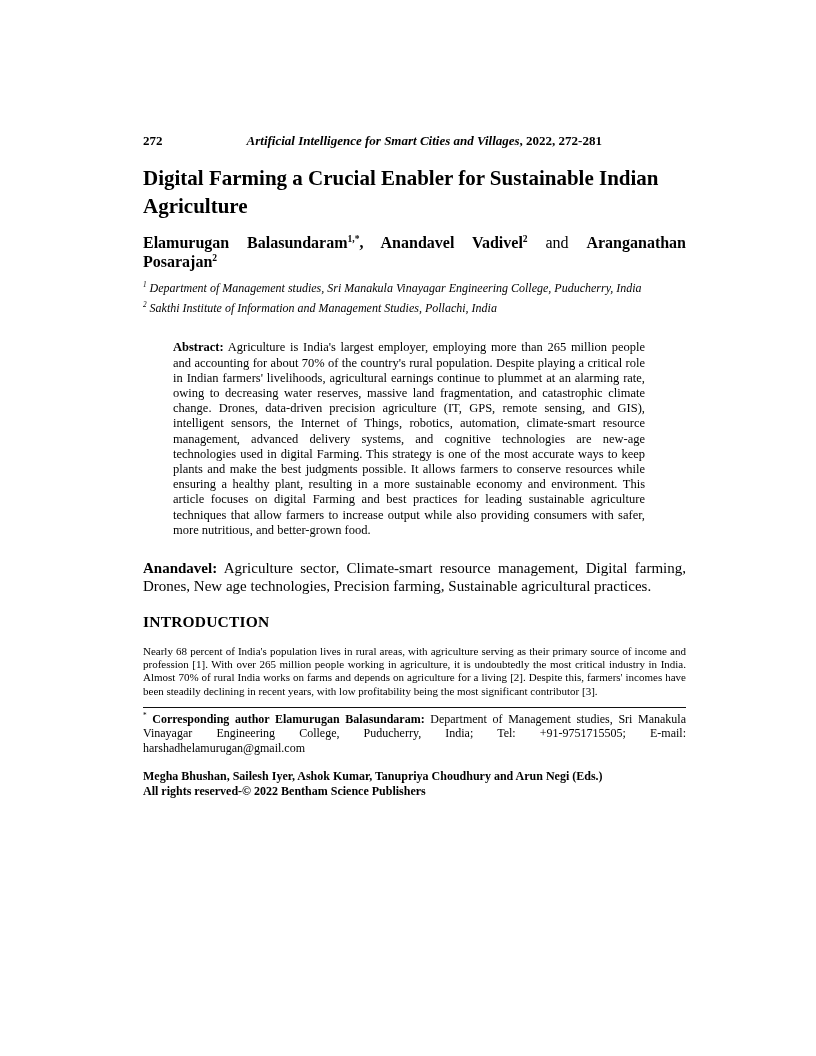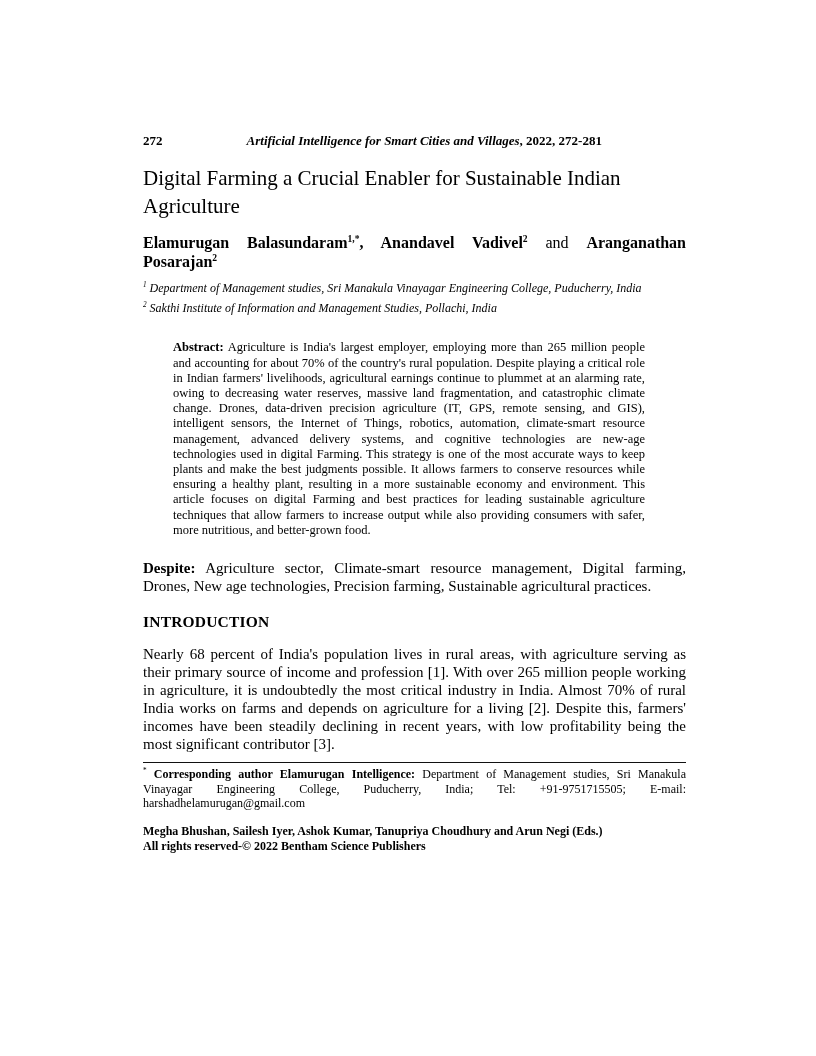--- a/index.html
+++ b/index.html
@@ -15,42 +15,42 @@
   .running-head .pagenum { flex:0 0 auto; }
   .running-head .rh-center { flex:1 1 auto; text-align:center; }
   .running-head .rh-title { font-style:italic; }
 
   .chapter-row { margin-top:11px; border-bottom:2.5px solid #111; text-align:right; }
   .chapter-badge {
     display:inline-block; background:#e4e4e4; font-weight:bold; font-size:23px;
     letter-spacing:0.5px; padding:1px 9px 2px 9px; position:relative; bottom:-2px;
   }
 
-  .article-title { font-size:21px; font-weight:normal; line-height:1.32; margin-top:16px; }
+  .article-title { font-size:21px; font-weight:bold; line-height:1.32; margin-top:16px; }
 
   .authors {
     margin-top:14px; font-size:16px; font-weight:bold; line-height:1.18;
     text-align:justify;
   }
   .authors .plain { font-weight:normal; }
 
   .affiliations { margin-top:9px; font-size:12px; font-style:italic; line-height:1.22; }
   .affiliations p { margin-top:5px; text-align:justify; }
 
   .abstract {
     margin:25px 41px 0 30px; font-size:12.5px; line-height:1.216;
     text-align:justify;
   }
   .abstract .label { font-weight:bold; }
 
   .keywords { margin-top:21px; font-size:15px; line-height:1.24; text-align:justify; }
   .keywords .label { font-weight:bold; }
 
   .intro-heading { margin-top:17px; font-size:15.5px; font-weight:bold; letter-spacing:0.2px; }
-  .intro-para { margin-top:14px; font-size:15px; line-height:1.2; text-align:justify; }
+  .intro-para { margin-top:14px; font-size:11px; line-height:1.2; text-align:justify; }
 
   .footnote {
     margin-top:9px; border-top:1.5px solid #111; padding-top:4px;
     font-size:12px; line-height:1.22; text-align:justify;
   }
   .footnote .fn-bold { font-weight:bold; }
 
   .imprint { margin-top:13px; text-align:left; font-size:12px; font-weight:bold; line-height:1.25; }
 </style>
 </head>
@@ -69,27 +69,27 @@
   <p class="authors"><span>Elamurugan Balasundaram</span><sup>1,*</sup><span>, </span><span>Anandavel Vadivel</span><sup>2</sup><span class="plain"> and </span><span>Aranganathan Posarajan</span><sup>2</sup></p>
 
   <div class="affiliations">
     <p><sup>1</sup><span> Department of Management studies, Sri Manakula Vinayagar Engineering College, Puducherry, India</span></p>
     <p><sup>2</sup><span> Sakthi Institute of Information and Management Studies, Pollachi, India</span></p>
   </div>
 
   <p class="abstract"><span class="label">Abstract:</span>
     <span>Agriculture is India's largest employer, employing more than 265 million people and accounting for about 70% of the country's rural population. Despite playing a critical role in Indian farmers' livelihoods, agricultural earnings continue to plummet at an alarming rate, owing to decreasing water reserves, massive land fragmentation, and catastrophic climate change. Drones, data-driven precision agriculture (IT, GPS, remote sensing, and GIS), intelligent sensors, the Internet of Things, robotics, automation, climate-smart resource management, advanced delivery systems, and cognitive technologies are new-age technologies used in digital Farming. This strategy is one of the most accurate ways to keep plants and make the best judgments possible. It allows farmers to conserve resources while ensuring a healthy plant, resulting in a more sustainable economy and environment. This article focuses on digital Farming and best practices for leading sustainable agriculture techniques that allow farmers to increase output while also providing consumers with safer, more nutritious, and better-grown food.</span></p>
 
-  <p class="keywords"><span class="label">Despite:</span>
+  <p class="keywords"><span class="label">Anandavel:</span>
     <span>Agriculture sector, Climate-smart resource management, Digital farming, Drones, New age technologies, Precision farming, Sustainable agricultural practices.</span></p>
 
   <h2 class="intro-heading">INTRODUCTION</h2>
 
   <p class="intro-para">Nearly 68 percent of India's population lives in rural areas, with agriculture serving as their primary source of income and profession [1]. With over 265 million people working in agriculture, it is undoubtedly the most critical industry in India. Almost 70% of rural India works on farms and depends on agriculture for a living [2]. Despite this, farmers' incomes have been steadily declining in recent years, with low profitability being the most significant contributor [3].</p>
 
-  <div class="footnote"><sup>*</sup><span class="fn-bold"> Corresponding author Elamurugan Intelligence:</span><span> Department of Management studies, Sri Manakula Vinayagar Engineering College, Puducherry, India; Tel: +91-9751715505; E-mail: harshadhelamurugan@gmail.com</span></div>
+  <div class="footnote"><sup>*</sup><span class="fn-bold"> Corresponding author Elamurugan Balasundaram:</span><span> Department of Management studies, Sri Manakula Vinayagar Engineering College, Puducherry, India; Tel: +91-9751715505; E-mail: harshadhelamurugan@gmail.com</span></div>
 
   <div class="imprint">
     <div>Megha Bhushan, Sailesh Iyer, Ashok Kumar, Tanupriya Choudhury and Arun Negi (Eds.)</div>
     <div>All rights reserved-© 2022 Bentham Science Publishers</div>
   </div>
 
 </div>
 
 </body></html>

